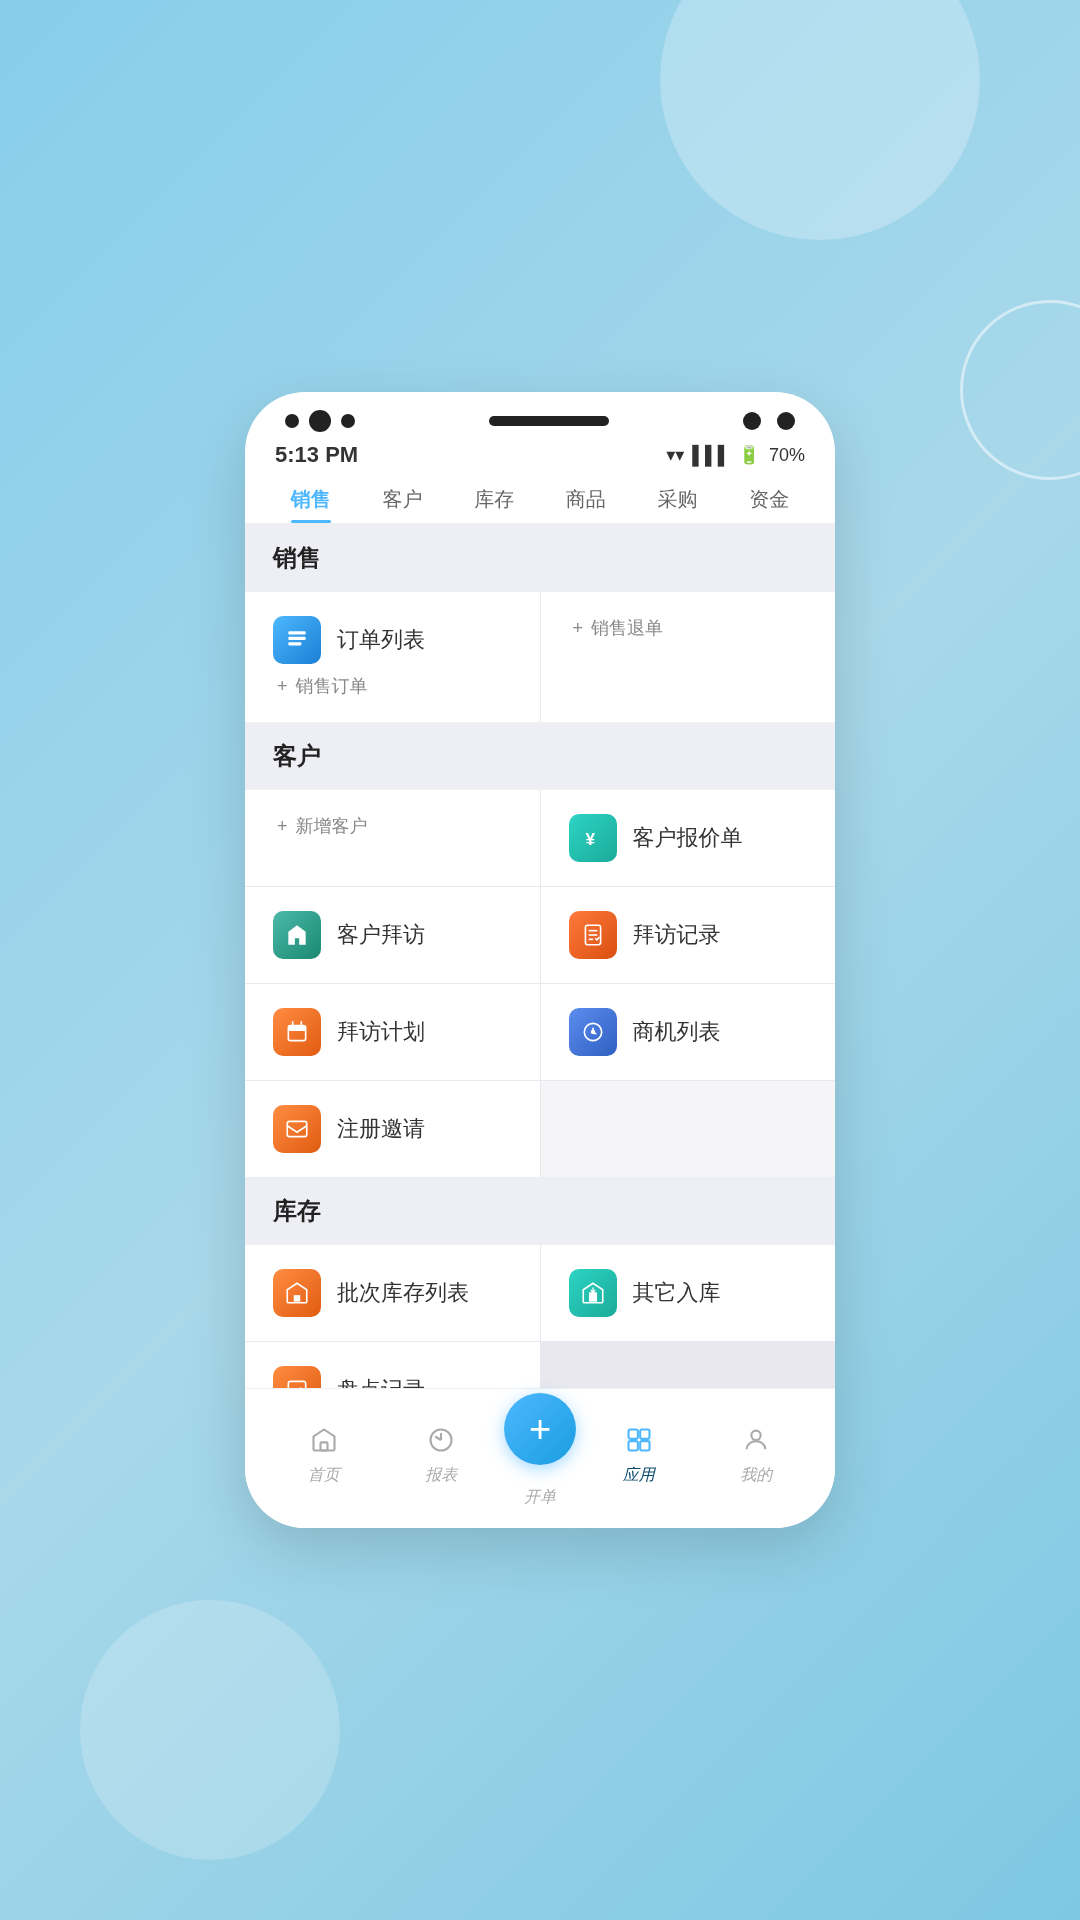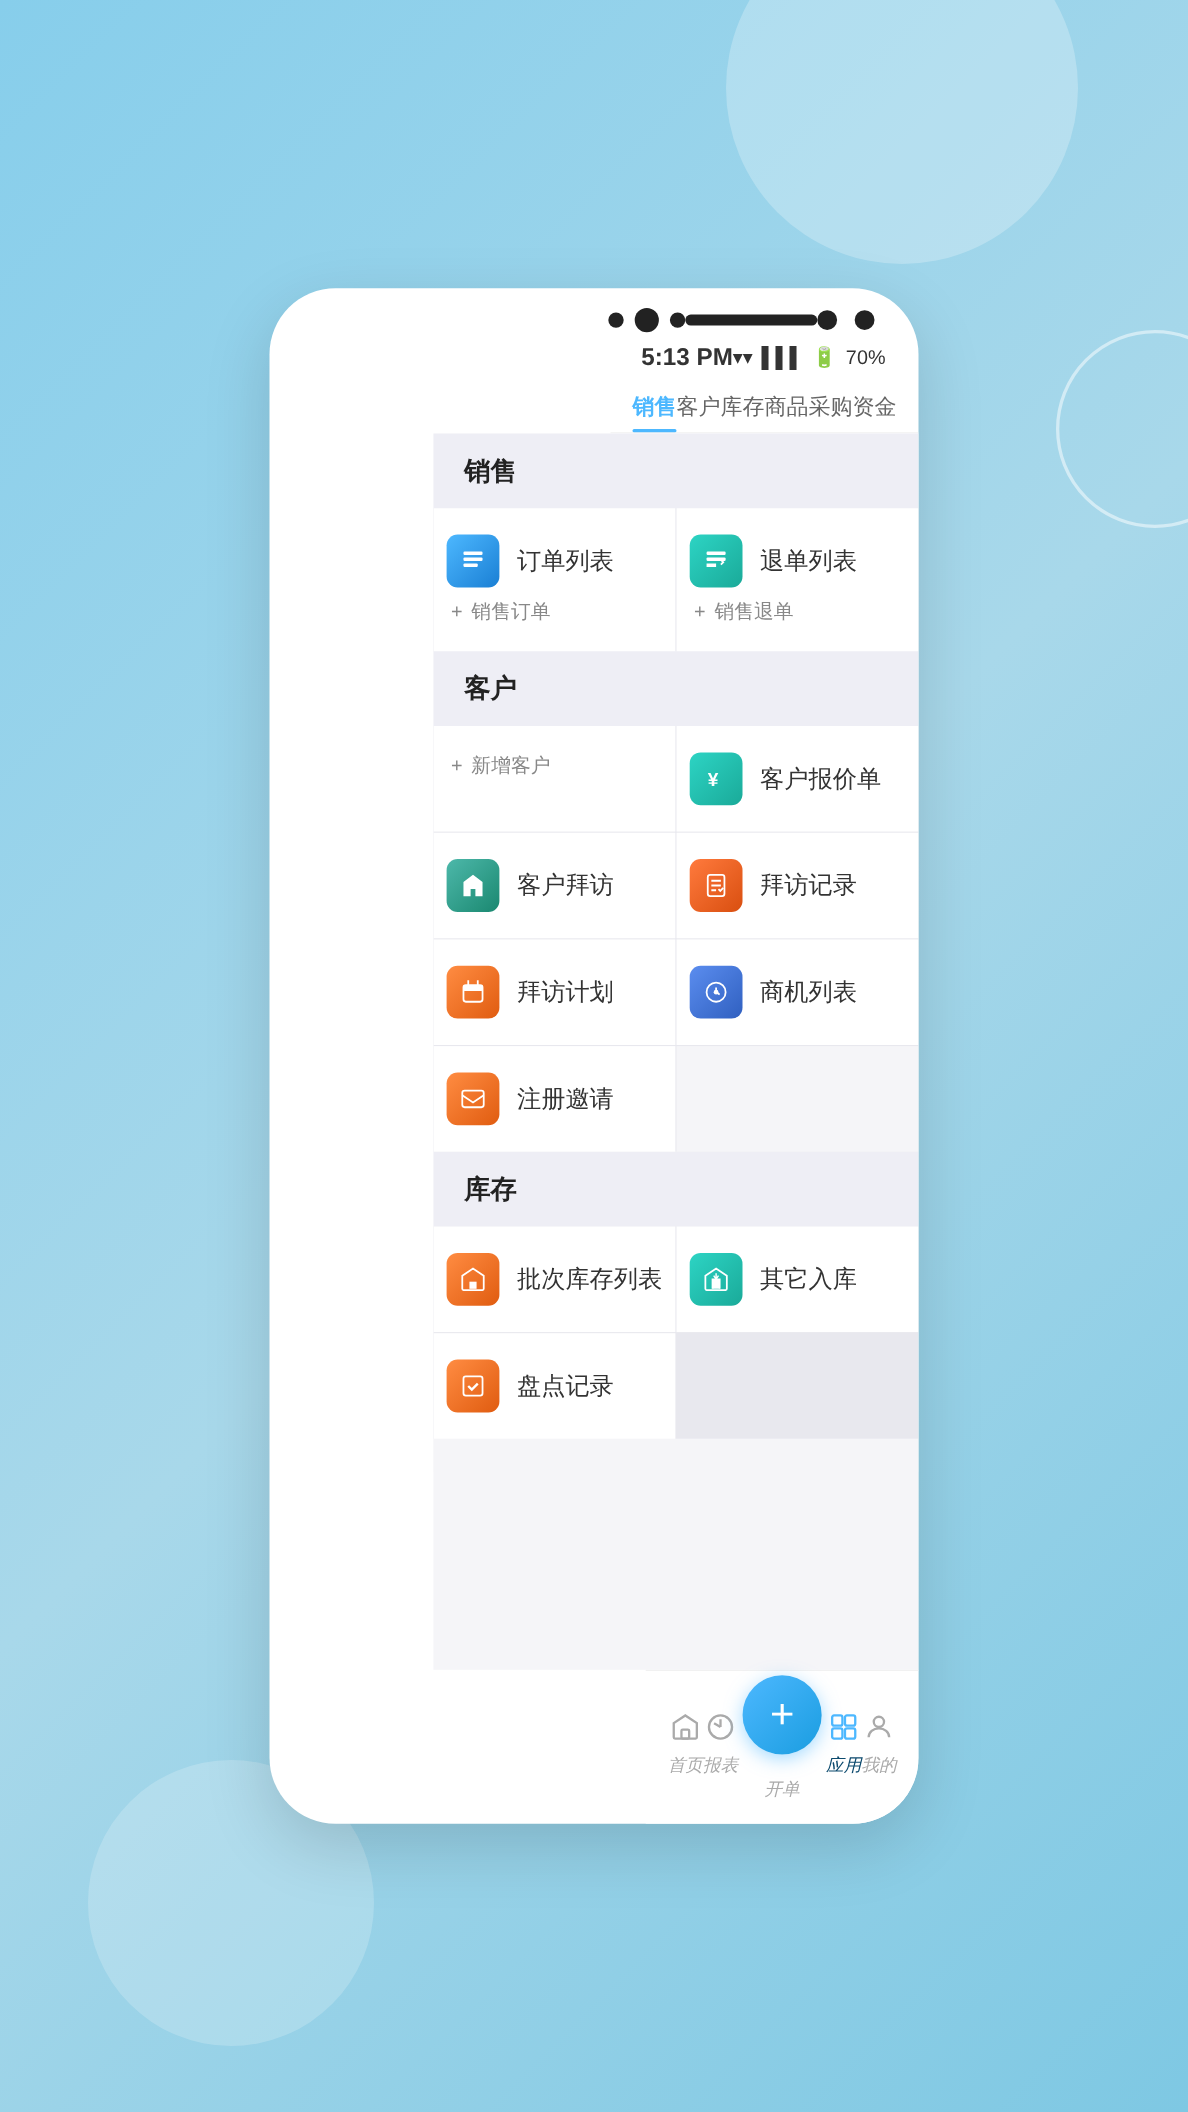--- a/index.html
+++ b/index.html
@@ -42,29 +42,28 @@
       width: 180px;
       height: 180px;
       border-radius: 50%;
       border: 3px solid rgba(255,255,255,0.5);
       background: transparent;
     }
 
     
     .phone {
       width: 590px;
-      height: 1396px;
+      height: 1136px;
       background: #ffffff;
       border-radius: 60px;
       position: relative;
       box-shadow: 0 20px 60px rgba(0,0,0,0.15);
       overflow: hidden;
       display: flex;
       flex-direction: column;
-      align-items: flex-end;
     }
 
     
     .phone-top {
       display: flex;
       align-items: center;
       justify-content: space-between;
       padding: 18px 40px 0 40px;
       flex-shrink: 0;
     }
@@ -182,21 +181,21 @@
 
     
     .grid {
       display: grid;
       grid-template-columns: 1fr 1fr;
       gap: 1px;
       background: #e8e8ee;
     }
     .grid-cell {
       background: #fff;
-      padding: 24px 12px;
+      padding: 24px 28px;
       display: flex;
       flex-direction: column;
       gap: 10px;
       cursor: pointer;
     }
 
     .cell-main {
       display: flex;
       align-items: center;
       gap: 16px;
@@ -346,31 +345,20 @@
               </svg>
           </div>
           <span class="cell-label">订单列表</span>
         </div>
         <div class="cell-action">
           <span>+</span>
             <span>销售订单</span>
         </div>
       </div>
       <div class="grid-cell">
-        <div class="cell-main">
-          <div class="cell-icon bg-teal">
-            <svg width="26" height="26" viewBox="0 0 24 24" fill="white">
-                <rect x="4" y="4" width="16" height="3" rx="1"></rect>
-                <rect x="4" y="9" width="16" height="3" rx="1"></rect>
-                <path d="M4 14h8v3H4z" rx="1"></path>
-                <path d="M16 15l2-2-2-2" stroke="white" stroke-width="1.5" fill="none"></path>
-              </svg>
-          </div>
-          <span class="cell-label">退单列表</span>
-        </div>
         <div class="cell-action">
           <span>+</span>
             <span>销售退单</span>
         </div>
       </div>
     </div>
 
     <div class="section-header">
       <span class="section-title">客户</span>
     </div>

